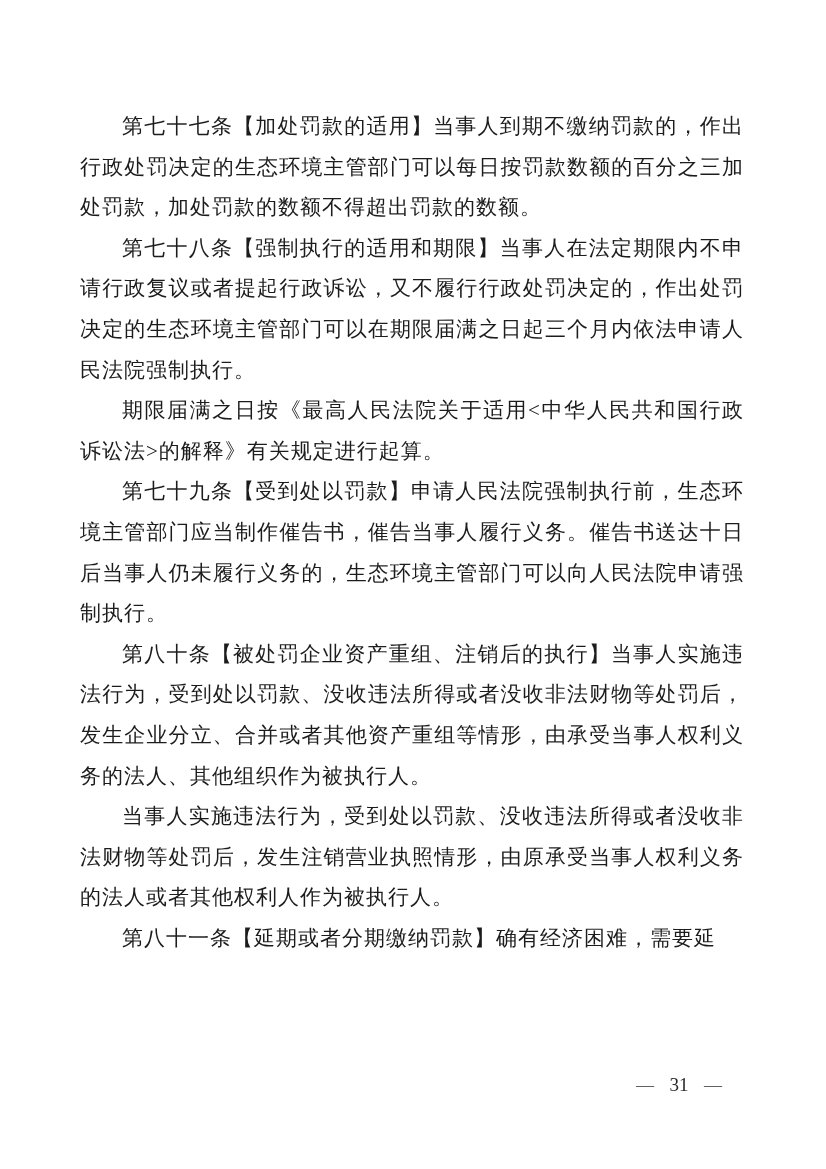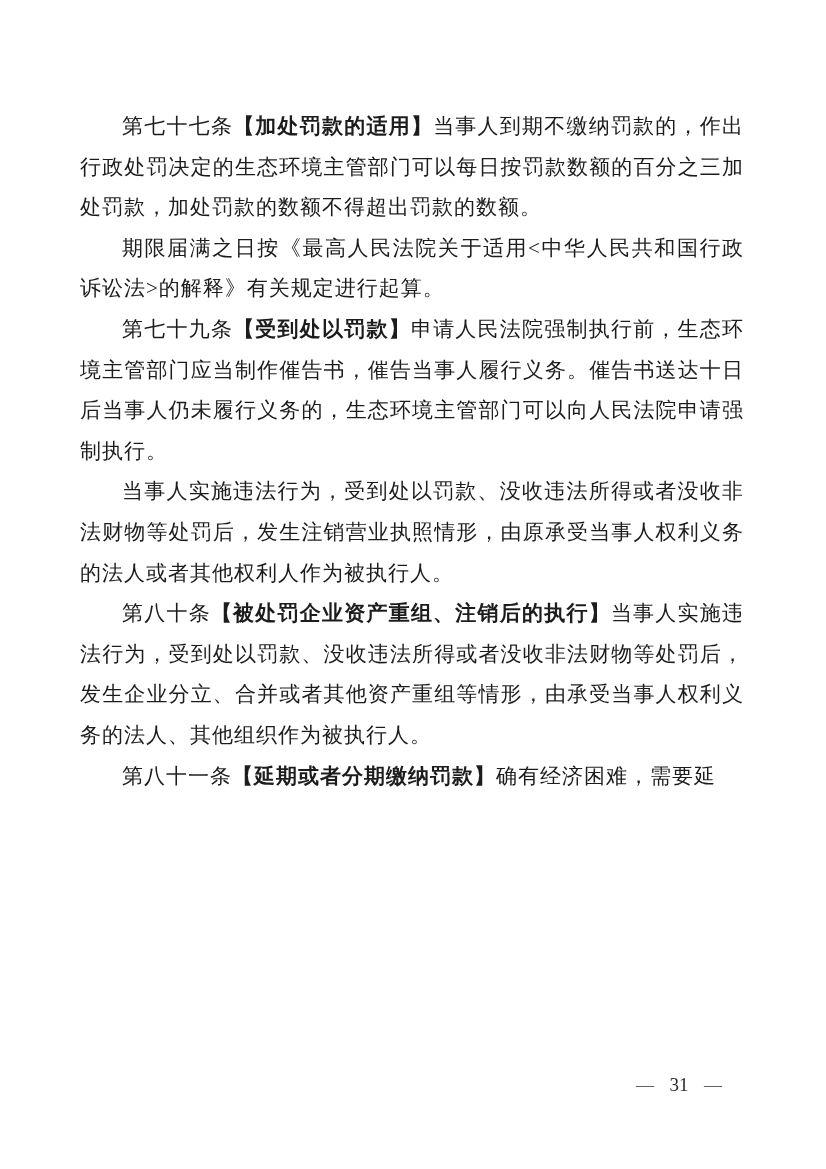--- a/index.html
+++ b/index.html
@@ -29,21 +29,21 @@
   .para {
     margin: 0;
     padding: 0;
     text-indent: 2em;
   }
   .article-lead {
     font-weight: 400;
     font-family: "Liberation Sans", "DejaVu Sans", sans-serif;
   }
   .article-title {
-    font-weight: 700;
+    font-weight: 400;
   }
   .footer {
     position: absolute;
     top: 1074px;
     left: 636px;
     width: 86px;
     display: flex;
     align-items: center;
     justify-content: space-between;
     font-size: 19px;
@@ -62,28 +62,29 @@
 </head>
 <body>
 
 <div class="page">
 
   <div class="content">
 
 
     <p class="para"><span class="article-lead">第七十七条</span><span class="article-title">【加处罚款的适用】</span><span>当事人到期不缴纳罚款的，作出行政处罚决定的生态环境主管部门可以每日按罚款数额的百分之三加处罚款，加处罚款的数额不得超出罚款的数额。</span></p>
 
+    <p class="para"><span class="article-lead">第七十八条</span><span class="article-title">【强制执行的适用和期限】</span><span>当事人在法定期限内不申请行政复议或者提起行政诉讼，又不履行行政处罚决定的，作出处罚决定的生态环境主管部门可以在期限届满之日起三个月内依法申请人民法院强制执行。</span></p>
 
     <p class="para"><span class="article-lead"></span><span class="article-title"></span><span>期限届满之日按《最高人民法院关于适用&lt;中华人民共和国行政诉讼法&gt;的解释》有关规定进行起算。</span></p>
 
     <p class="para"><span class="article-lead">第七十九条</span><span class="article-title">【受到处以罚款】</span><span>申请人民法院强制执行前，生态环境主管部门应当制作催告书，催告当事人履行义务。催告书送达十日后当事人仍未履行义务的，生态环境主管部门可以向人民法院申请强制执行。</span></p>
 
+    <p class="para"><span class="article-lead">第八十条</span><span class="article-title">【被处罚企业资产重组、注销后的执行】</span><span>当事人实施违法行为，受到处以罚款、没收违法所得或者没收非法财物等处罚后，发生企业分立、合并或者其他资产重组等情形，由承受当事人权利义务的法人、其他组织作为被执行人。</span></p>
+
     <p class="para"><span class="article-lead"></span><span class="article-title"></span><span>当事人实施违法行为，受到处以罚款、没收违法所得或者没收非法财物等处罚后，发生注销营业执照情形，由原承受当事人权利义务的法人或者其他权利人作为被执行人。</span></p>
-
-    <p class="para"><span class="article-lead">第八十条</span><span class="article-title">【被处罚企业资产重组、注销后的执行】</span><span>当事人实施违法行为，受到处以罚款、没收违法所得或者没收非法财物等处罚后，发生企业分立、合并或者其他资产重组等情形，由承受当事人权利义务的法人、其他组织作为被执行人。</span></p>
 
     <p class="para"><span class="article-lead">第八十一条</span><span class="article-title">【延期或者分期缴纳罚款】</span><span>确有经济困难，需要延</span></p>
 
   </div>
 
   <div class="footer">
     <span class="dash">—</span>
     <span class="num">31</span>
     <span class="dash">—</span>
   </div>

